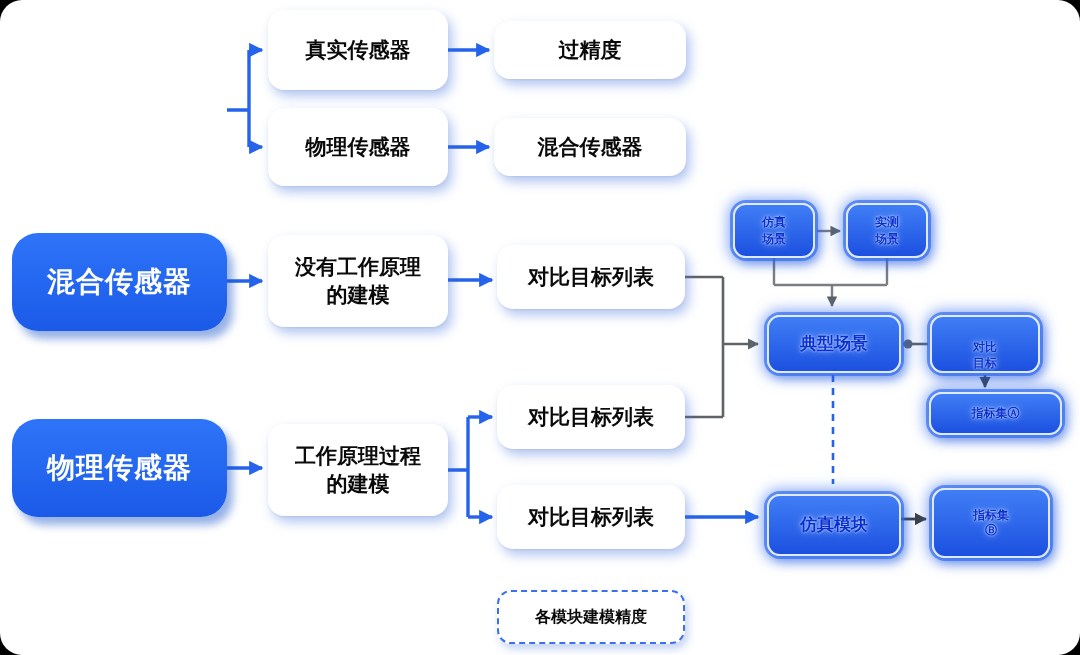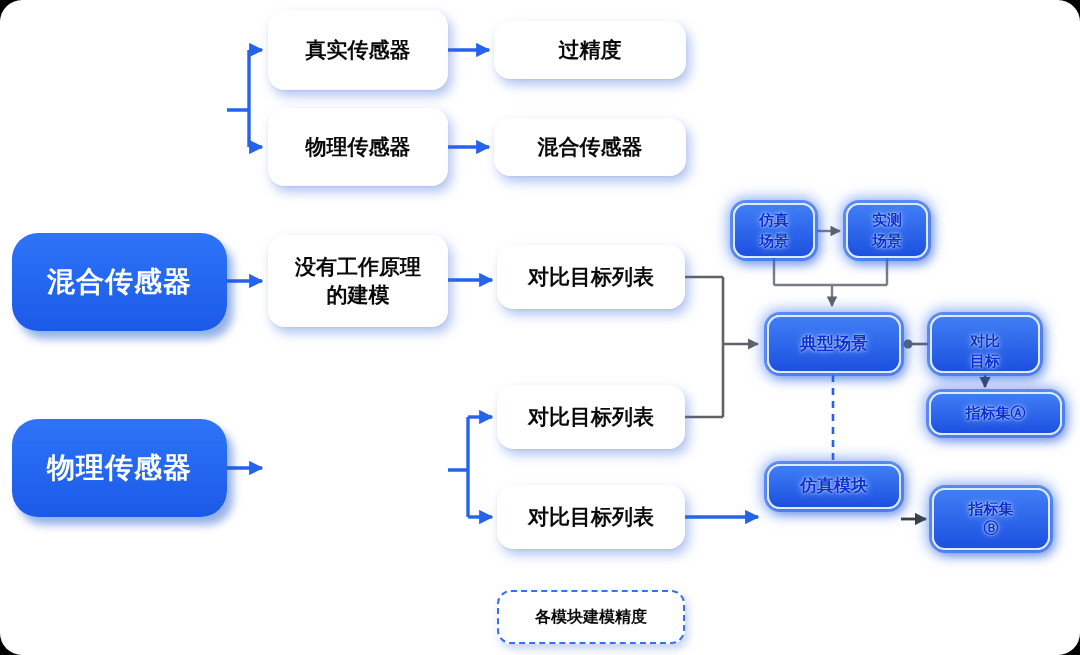--- a/index.html
+++ b/index.html
@@ -26,21 +26,21 @@
     color:#0a0a0a;font-size:16px;font-weight:700;
     box-shadow:3px 5px 9px rgba(60,110,220,.30);
   }
   .node-glow{
     background:linear-gradient(180deg,#407ef5 0%,#1c50e0 100%);
     border:2px solid #dfe9ff;border-radius:13px;
     box-shadow:0 0 0 3px rgba(44,104,240,.65),0 0 14px 5px rgba(44,104,240,.55),4px 6px 10px rgba(30,80,200,.35);
     color:#0a2fd0;font-weight:800;
     text-shadow:0 0 2px rgba(255,255,255,.92),0 0 7px rgba(150,190,255,.9);
   }
-  .f15{font-size:15px;}
+  .f15{font-size:12px;}
   .f17{font-size:17px;}
   .w2{display:inline-block;width:32px;}
   .stack span{display:block;line-height:1.25;}
 </style>
 </head>
 <body>
 
 <div class="canvas">
 
   <svg class="layer" width="1080" height="655" viewBox="0 0 1080 655">
@@ -98,38 +98,39 @@
   <div class="node node-blue" style="left:12px;top:419px;width:215px;height:98px;">物理传感器</div>
 
   <div class="node node-white" style="left:268px;top:10px;width:180px;height:80px;">真实传感器</div>
   <div class="node node-white" style="left:494px;top:21px;width:192px;height:58px;">过精度</div>
   <div class="node node-white" style="left:268px;top:108px;width:180px;height:78px;">物理传感器</div>
   <div class="node node-white" style="left:494px;top:118px;width:192px;height:58px;">混合传感器</div>
 
   <div class="node node-white wrap5" style="left:268px;top:235px;width:180px;height:92px;">没有工作原理的建模</div>
   <div class="node node-white" style="left:497px;top:245px;width:188px;height:64px;">对比目标列表</div>
 
+  <div class="node node-white wrap5" style="left:268px;top:424px;width:180px;height:92px;">工作原理过程的建模</div>
   <div class="node node-white" style="left:497px;top:385px;width:188px;height:64px;">对比目标列表</div>
   <div class="node node-white" style="left:497px;top:485px;width:188px;height:64px;">对比目标列表</div>
   <div class="node node-dashed" style="left:497px;top:590px;width:188px;height:54px;">各模块建模精度</div>
 
   <div class="node node-glow f15" style="left:733px;top:203px;width:82px;height:55px;">
     <span class="w2">仿真场景</span>
   </div>
   <div class="node node-glow f15" style="left:846px;top:203px;width:82px;height:55px;">
     <span class="w2">实测场景</span>
   </div>
 
   <div class="node node-glow f17" style="left:767px;top:315px;width:134px;height:58px;">典型场景</div>
   <div class="node node-glow f15" style="left:930px;top:315px;width:110px;height:58px;align-items:flex-end;">
     <span class="w2">对比目标</span>
   </div>
   <div class="node node-glow f15" style="left:917px;top:392px;width:133px;height:43px;margin-left:12px;">指标集Ⓐ</div>
 
-  <div class="node node-glow f17" style="left:767px;top:464px;width:134px;height:45px;">仿真模块</div>
-  <div class="node node-glow f15 stack" style="left:932px;top:488px;width:118px;height:62px;">
+  <div class="node node-glow f17" style="left:767px;top:494px;width:134px;height:62px;">仿真模块</div>
+  <div class="node node-glow f15 stack" style="left:932px;top:488px;width:118px;height:70px;">
     <span>
       <span>指标集</span>
       <span>Ⓑ</span>
     </span>
   </div>
 
 </div>
 
 </body></html>

